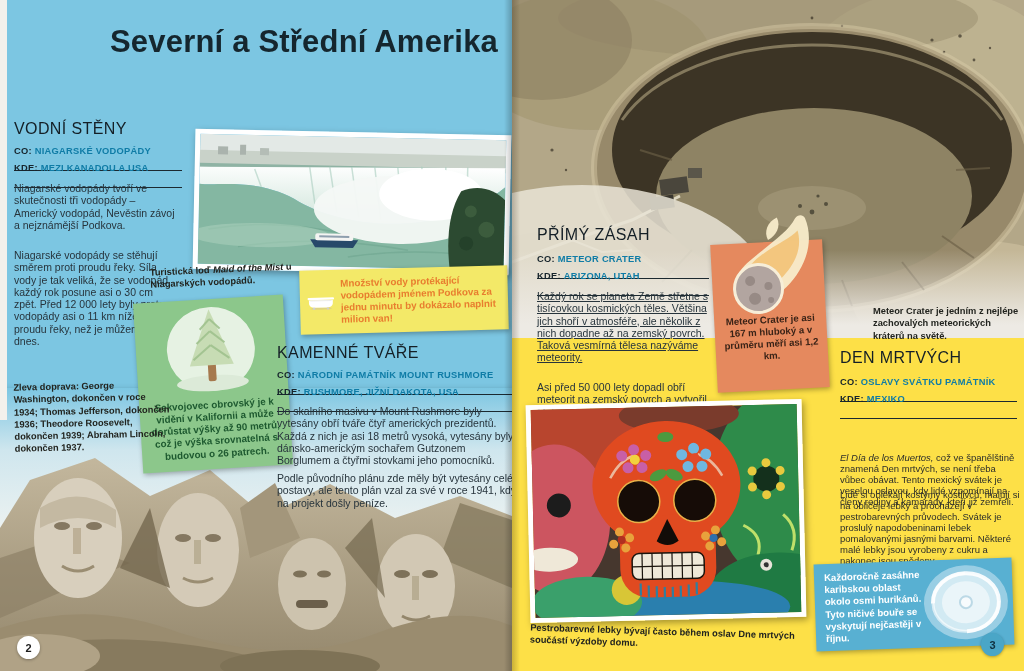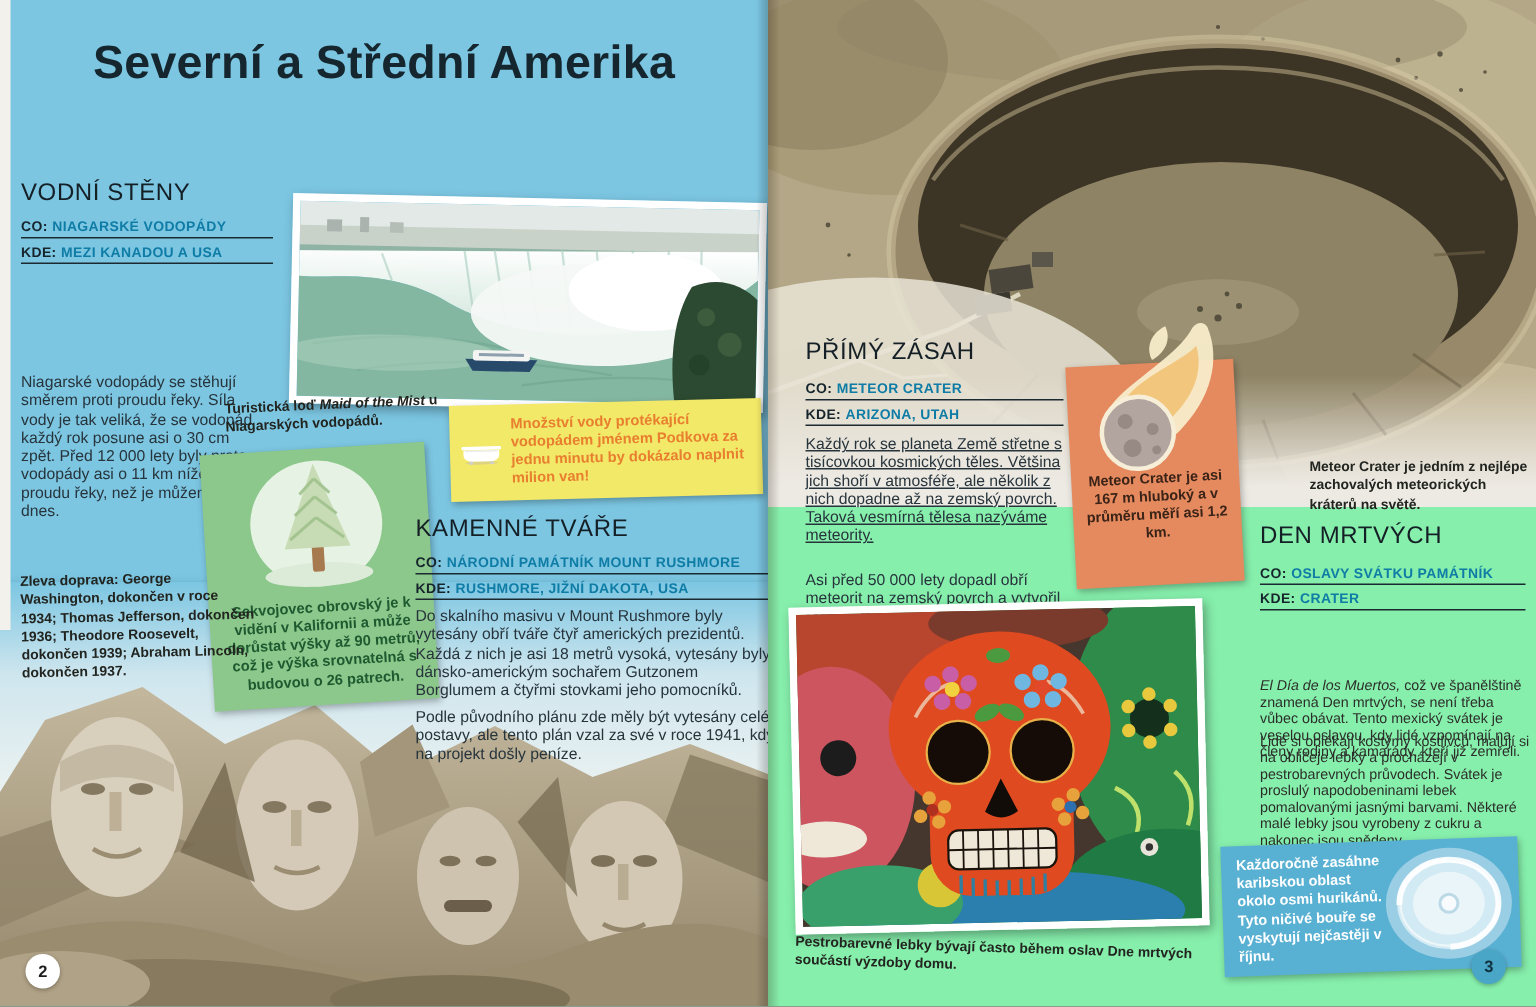--- a/index.html
+++ b/index.html
@@ -1,27 +1,27 @@
 <!DOCTYPE html>
 <html><head>
 <meta charset="utf-8">
 <style>
   html,body{margin:0;padding:0;background:#555;}
   #stage{position:relative;width:1024px;height:671px;overflow:hidden;
          font-family:"Liberation Sans","DejaVu Sans",sans-serif;background:#edeae4;}
   .page{position:absolute;top:0;height:671px;overflow:hidden;}
   #page-left{left:0;width:512px;background:#7cc6e2;}
-  #page-right{left:512px;width:512px;background:#86efac;}
+  #page-right{left:512px;width:512px;background:#fde047;}
   .abs{position:absolute;}
   
   .title{width:512px;text-align:center;font-size:31px;font-weight:bold;color:#15262e;letter-spacing:.2px;}
   .intro{text-align:center;font-size:11.5px;font-weight:bold;color:#17313c;line-height:1.4;}
   .sec-heading{font-size:16px;font-weight:normal;color:#141f26;letter-spacing:.4px;}
   .meta{display:flex;align-items:flex-start;font-size:9.3px;font-weight:bold;letter-spacing:.25px;
-        border-bottom:1.5px solid #1b2930;padding-bottom:2px;}
+        border-bottom:1.5px solid #1b2930;padding-bottom:14px;}
   .meta .lab{color:#16242c;margin-right:3px;}
   .meta .val{color:#0f7ca6;}
   .body-text{font-size:10.5px;line-height:1.17;color:#27343c;}
   .body-sm{font-size:9.5px;line-height:1.16;color:#2c2e2a;}
   .caption{font-size:9.3px;font-weight:bold;color:#22241f;line-height:1.32;}
   .it{font-style:italic;}
   
   .photo{box-shadow:2px 3px 7px rgba(0,0,0,.35);}
   .framed{border:5px solid #ffffff;}
   .photo svg{display:block;}
@@ -95,31 +95,32 @@
 
         <path d="M120,180 L150,120 L170,200 Z" fill="#74684f" opacity=".8"></path>
         <path d="M345,160 L372,130 L385,210 Z" fill="#74684f" opacity=".7"></path>
         <path d="M0,240 Q90,210 180,245 Q290,280 380,244 Q460,215 512,238 L512,283 L0,283 Z" fill="#9a8c6f"></path>
         <path d="M0,262 Q120,238 250,268 L250,283 L0,283 Z" fill="#877a5e"></path>
         <ellipse cx="40" cy="268" rx="60" ry="22" fill="#b0a286"></ellipse>
         <ellipse cx="300" cy="278" rx="80" ry="16" fill="#7e7256"></ellipse>
       </svg>
     </div>
 
-    <div class="abs title" style="left:0;top:24px;">Severní a Střední Amerika</div>
+    <div class="abs title" style="left:0;top:24px;padding-left:48px;">Severní a Střední Amerika</div>
 
     <div class="abs sec-heading" style="left:14px;top:120px;">VODNÍ STĚNY</div>
     <div class="abs meta" style="left:14px;top:146px;width:168px;">
       <span class="lab">CO:</span>
       <span class="val">NIAGARSKÉ VODOPÁDY</span>
     </div>
     <div class="abs meta" style="left:14px;top:163px;width:168px;">
       <span class="lab">KDE:</span>
       <span class="val">MEZI KANADOU A USA</span>
     </div>
+    <div class="abs body-text" style="left:14px;top:182px;width:164px;">Niagarské vodopády tvoří ve skutečnosti tři vodopády – Americký vodopád, Nevěstin závoj a nejznámější Podkova.</div>
     <div class="abs body-text" style="left:14px;top:249px;width:164px;">Niagarské vodopády se stěhují směrem proti proudu řeky. Síla vody je tak veliká, že se vodopád každý rok posune asi o 30 cm zpět. Před 12 000 lety byly proto vodopády asi o 11 km níže po proudu řeky, než je můžeme vidět dnes.</div>
 
     <div class="abs photo framed" style="left:194px;top:132px;width:306px;height:130px;transform:rotate(1.2deg);">
       <svg width="306" height="130" viewBox="0 0 306 130" preserveAspectRatio="none">
         <defs>
           <linearGradient id="nf" x1="0" y1="0" x2="0" y2="1">
             <stop offset="0" stop-color="#ffffff"></stop>
               <stop offset="1" stop-color="#cfe5da"></stop>
           </linearGradient>
         </defs>
@@ -311,21 +312,21 @@
 
     <div class="abs caption" style="left:361px;top:305px;width:150px;">Meteor Crater je jedním z nejlépe zachovalých meteorických kráterů na světě.</div>
 
     <div class="abs sec-heading" style="left:328px;top:349px;">DEN MRTVÝCH</div>
     <div class="abs meta" style="left:328px;top:377px;width:177px;">
       <span class="lab">CO:</span>
       <span class="val">OSLAVY SVÁTKU PAMÁTNÍK</span>
     </div>
     <div class="abs meta" style="left:328px;top:394px;width:177px;">
       <span class="lab">KDE:</span>
-      <span class="val">CRATER</span>
+      <span class="val">MEXIKO</span>
     </div>
     <div class="abs body-sm" style="left:328px;top:412px;width:182px;margin-top:40px;">
       <span class="it">El Día de los Muertos,</span><span> což ve španělštině znamená Den mrtvých, se není třeba vůbec obávat. Tento mexický svátek je veselou oslavou, kdy lidé vzpomínají na členy rodiny a kamarády, kteří již zemřeli.</span>
     </div>
     <div class="abs body-sm" style="left:328px;top:489px;width:182px;">Lidé si oblékají kostýmy kostlivců, malují si na obličeje lebky a procházejí v pestrobarevných průvodech. Svátek je proslulý napodobeninami lebek pomalovanými jasnými barvami. Některé malé lebky jsou vyrobeny z cukru a nakonec jsou snědeny.</div>
 
     <div class="abs photo framed" style="left:16px;top:402px;width:266px;height:208px;transform:rotate(-1.3deg);">
       <svg width="266" height="208" viewBox="0 0 266 208" preserveAspectRatio="none">
         <rect width="266" height="208" fill="#46372e"></rect>
         <ellipse cx="50" cy="22" rx="80" ry="42" fill="#b8452e"></ellipse>

